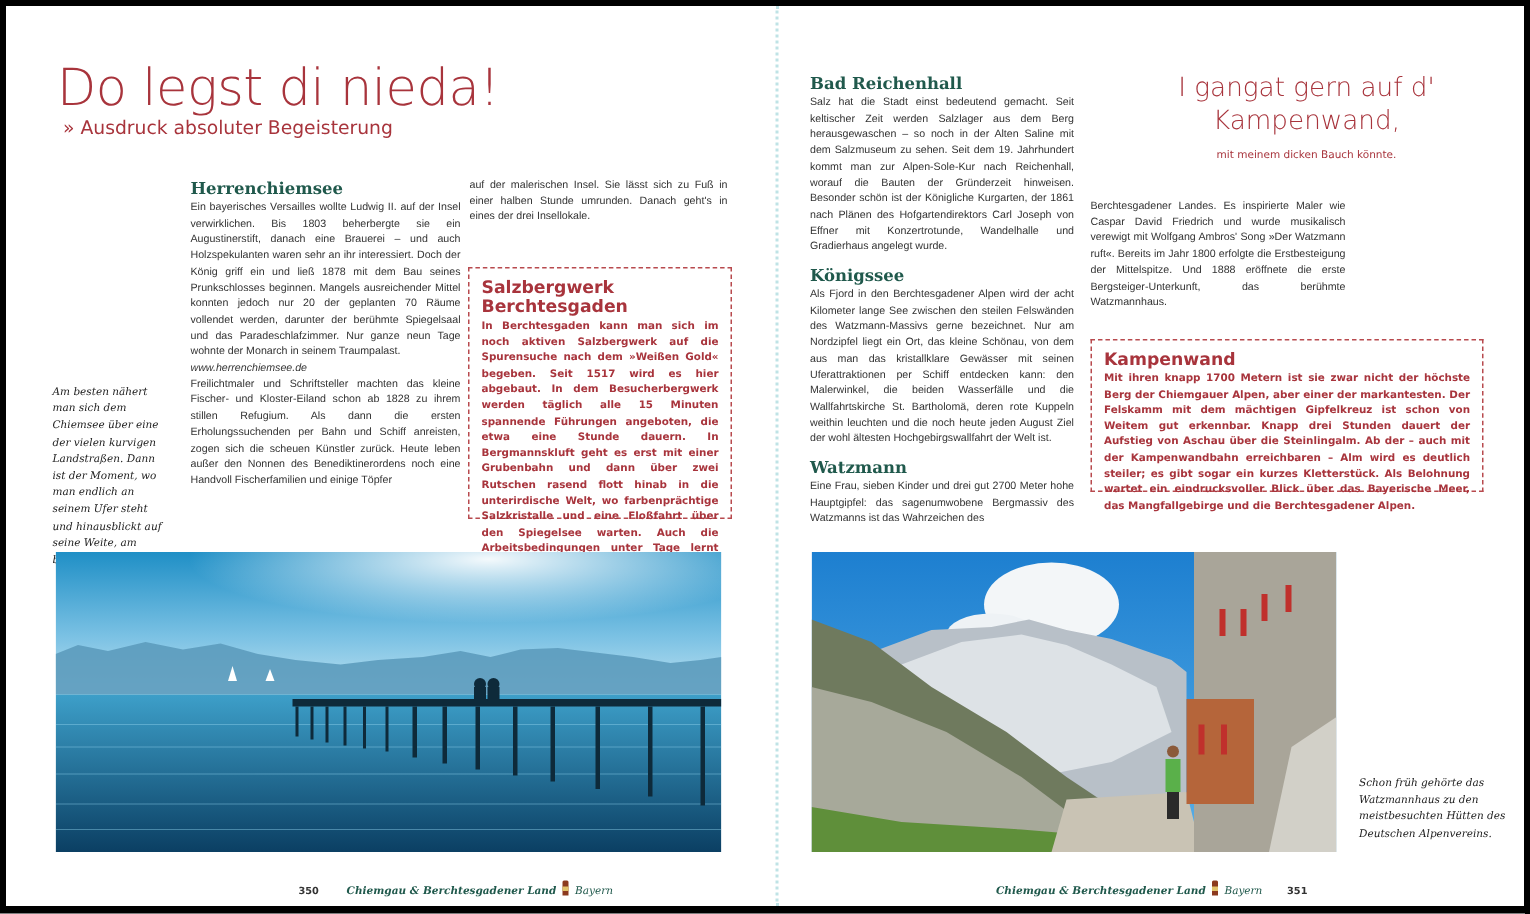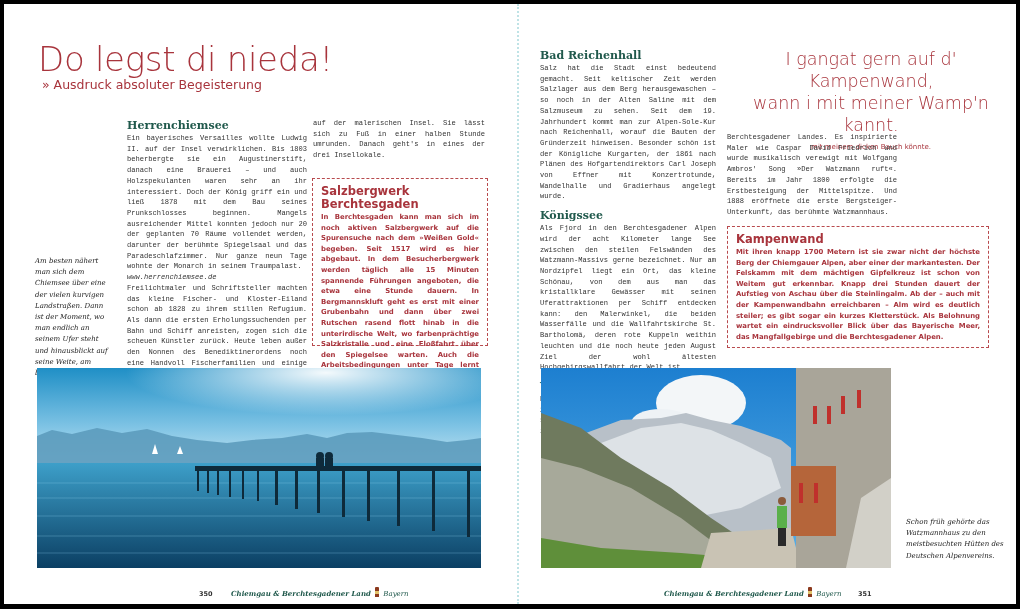--- a/index.html
+++ b/index.html
@@ -3,21 +3,21 @@
 <meta charset="utf-8">
 <style>
   html,body{margin:0;padding:0;}
   body{width:1020px;height:609px;background:#000;position:relative;overflow:hidden;font-family:"DejaVu Sans",sans-serif;}
   .spread{position:absolute;left:4px;top:4px;width:1012px;height:600px;background:#fff;}
   .gutter{position:absolute;left:513px;top:0;width:0;height:600px;border-left:2px dotted #bfe3e6;}
   .abs{position:absolute;}
   .title{font-family:"DejaVu Sans",sans-serif;font-size:34px;font-weight:300;color:#a8343c;letter-spacing:-0.3px;line-height:38px;}
   .subtitle{font-size:12.5px;color:#a8343c;}
   .hd{font-family:"DejaVu Serif",serif;font-weight:bold;font-size:11px;color:#20594c;line-height:15px;}
-  .body{font-size:7.1px;line-height:10.7px;color:#333;text-align:justify;font-family:Liberation Mono, monospace;}
+  .body{font-size:7.1px;line-height:10.7px;color:#333;text-align:justify;font-family:Liberation Sans, sans-serif;}
   .url{font-style:italic;}
   .side{font-family:"DejaVu Serif",serif;font-style:italic;font-size:7px;line-height:11.2px;color:#222;}
   .box{border:1.5px dashed #b84a4e;padding:6px 8px 6px 8px;box-sizing:border-box;}
   .box .bt{font-size:11.5px;font-weight:bold;color:#a8343c;line-height:13px;margin-bottom:1px;}
   .box .bb{font-size:6.9px;line-height:10.6px;color:#a8343c;font-weight:bold;text-align:justify;}
   .quote{font-size:17.5px;color:#a8343c;text-align:center;line-height:22px;font-weight:300;}
   .quote-sub{font-size:7px;color:#a8343c;text-align:center;line-height:10px;}
   .photo{overflow:hidden;}
   .footer{font-family:"DejaVu Serif",serif;font-size:7px;}
   .footer .brand{font-style:italic;font-weight:bold;color:#20594c;}
@@ -120,30 +120,29 @@
     <div class="hd">Bad Reichenhall</div>
     <div class="body">Salz hat die Stadt einst bedeutend gemacht. Seit keltischer Zeit werden Salzlager aus dem Berg herausgewaschen – so noch in der Alten Saline mit dem Salzmuseum zu sehen. Seit dem 19. Jahrhundert kommt man zur Alpen-Sole-Kur nach Reichenhall, worauf die Bauten der Gründerzeit hinweisen. Besonder schön ist der Königliche Kurgarten, der 1861 nach Plänen des Hofgartendirektors Carl Joseph von Effner mit Konzertrotunde, Wandelhalle und Gradierhaus angelegt wurde.</div>
     <div class="hd" style="margin-top:6px;">Königssee</div>
     <div class="body">Als Fjord in den Berchtesgadener Alpen wird der acht Kilometer lange See zwischen den steilen Felswänden des Watzmann-Massivs gerne bezeichnet. Nur am Nordzipfel liegt ein Ort, das kleine Schönau, von dem aus man das kristallklare Gewässer mit seinen Uferattraktionen per Schiff entdecken kann: den Malerwinkel, die beiden Wasserfälle und die Wallfahrtskirche St. Bartholomä, deren rote Kuppeln weithin leuchten und die noch heute jeden August Ziel der wohl ältesten Hochgebirgswallfahrt der Welt ist.</div>
     <div class="hd" style="margin-top:6px;">Watzmann</div>
     <div class="body">Eine Frau, sieben Kinder und drei gut 2700 Meter hohe Hauptgipfel: das sagenumwobene Bergmassiv des Watzmanns ist das Wahrzeichen des</div>
   </div>
 
   <div class="abs" style="left:722px;top:44px;width:290px;">
     <div class="quote">I gangat gern auf d' Kampenwand,</div>
-    <div class="quote">wann i mit meiner Wamp'n kannt.</div>
     <div style="height:6px;"></div>
     <div class="quote-sub">mit meinem dicken Bauch könnte.</div>
   </div>
 
   <div class="abs" style="left:723px;top:128px;width:170px;">
     <div class="body">Berchtesgadener Landes. Es inspirierte Maler wie Caspar David Friedrich und wurde musikalisch verewigt mit Wolfgang Ambros' Song »Der Watzmann ruft«. Bereits im Jahr 1800 erfolgte die Erstbesteigung der Mittelspitze. Und 1888 eröffnete die erste Bergsteiger-Unterkunft, das berühmte Watzmannhaus.</div>
   </div>
 
-  <div class="abs box" style="left:723px;top:222px;width:262px;height:122px;">
+  <div class="abs box" style="left:723px;top:222px;width:262px;height:102px;">
     <div class="bt">Kampenwand</div>
     <div class="bb">Mit ihren knapp 1700 Metern ist sie zwar nicht der höchste Berg der Chiemgauer Alpen, aber einer der markantesten. Der Felskamm mit dem mächtigen Gipfelkreuz ist schon von Weitem gut erkennbar. Knapp drei Stunden dauert der Aufstieg von Aschau über die Steinlingalm. Ab der – auch mit der Kampenwandbahn erreichbaren – Alm wird es deutlich steiler; es gibt sogar ein kurzes Kletterstück. Als Belohnung wartet ein eindrucksvoller Blick über das Bayerische Meer, das Mangfallgebirge und die Berchtesgadener Alpen.</div>
   </div>
 
   <div class="abs photo" style="left:537px;top:364px;width:350px;height:200px;">
     <svg width="350" height="200" viewBox="0 0 350 200">
       <defs>
         <linearGradient id="sky2" x1="0" y1="0" x2="0" y2="1">
           <stop offset="0" stop-color="#1d7fd0"></stop>
             <stop offset="1" stop-color="#5ab0e8"></stop>

